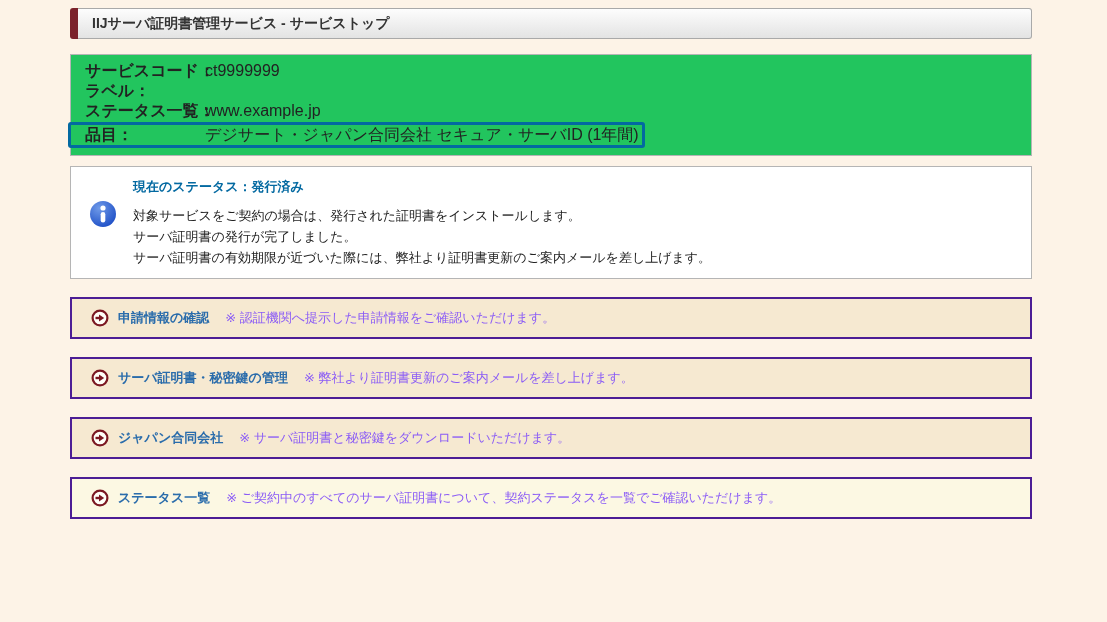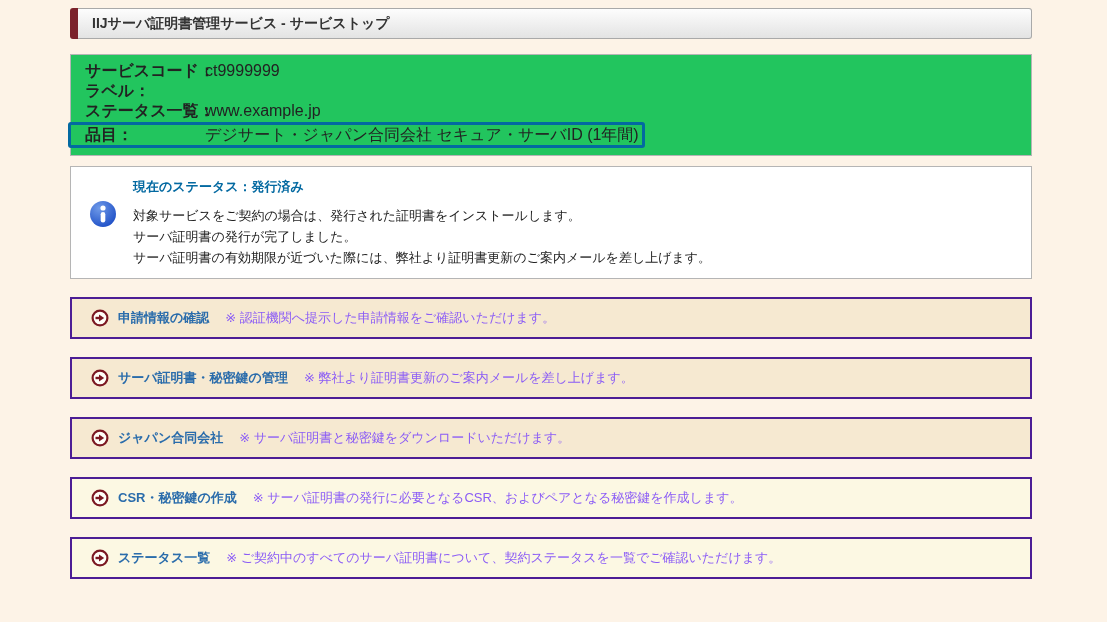--- a/index.html
+++ b/index.html
@@ -166,31 +166,20 @@
         <svg width="18" height="18" viewBox="0 0 18 18">
           <circle cx="9" cy="9" r="7.4" fill="#fffef8" stroke="#7b1822" stroke-width="2.2"></circle>
           <path d="M4.5 9 h4.5" stroke="#7b1822" stroke-width="2.4"></path>
           <path d="M8 5.4 L13.2 9 L8 12.6 z" fill="#7b1822"></path>
         </svg>
       </span>
       <a class="action-link">ジャパン合同会社</a>
       <span class="action-note">※ サーバ証明書と秘密鍵をダウンロードいただけます。</span>
     </div>
 
-    <div class="action-row cream">
-      <span class="arrow-icon">
-        <svg width="18" height="18" viewBox="0 0 18 18">
-          <circle cx="9" cy="9" r="7.4" fill="#fffef8" stroke="#7b1822" stroke-width="2.2"></circle>
-          <path d="M4.5 9 h4.5" stroke="#7b1822" stroke-width="2.4"></path>
-          <path d="M8 5.4 L13.2 9 L8 12.6 z" fill="#7b1822"></path>
-        </svg>
-      </span>
-      <a class="action-link">CSR・秘密鍵の作成</a>
-      <span class="action-note">※ サーバ証明書の発行に必要となるCSR、およびペアとなる秘密鍵を作成します。</span>
-    </div>
 
     <div class="action-row cream">
       <span class="arrow-icon">
         <svg width="18" height="18" viewBox="0 0 18 18">
           <circle cx="9" cy="9" r="7.4" fill="#fffef8" stroke="#7b1822" stroke-width="2.2"></circle>
           <path d="M4.5 9 h4.5" stroke="#7b1822" stroke-width="2.4"></path>
           <path d="M8 5.4 L13.2 9 L8 12.6 z" fill="#7b1822"></path>
         </svg>
       </span>
       <a class="action-link">ステータス一覧</a>

